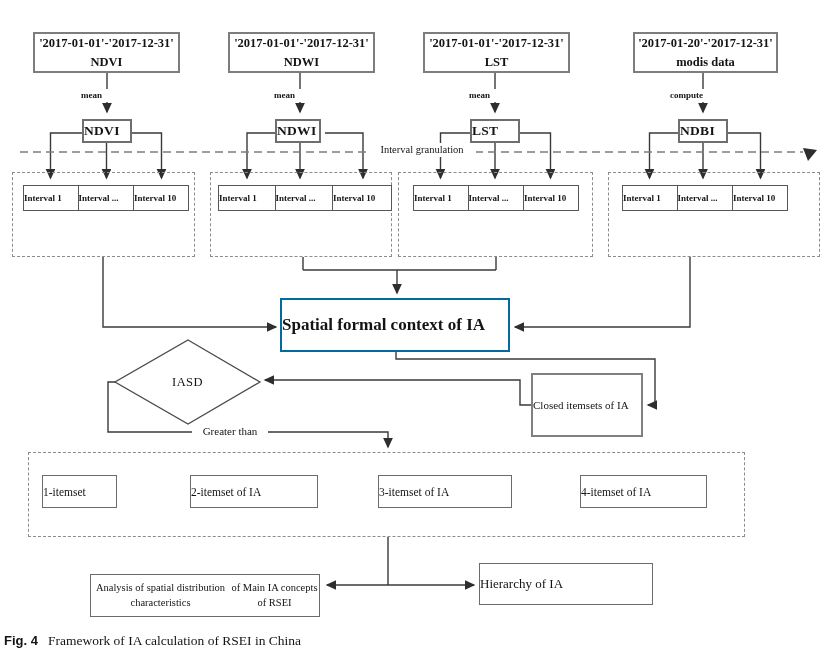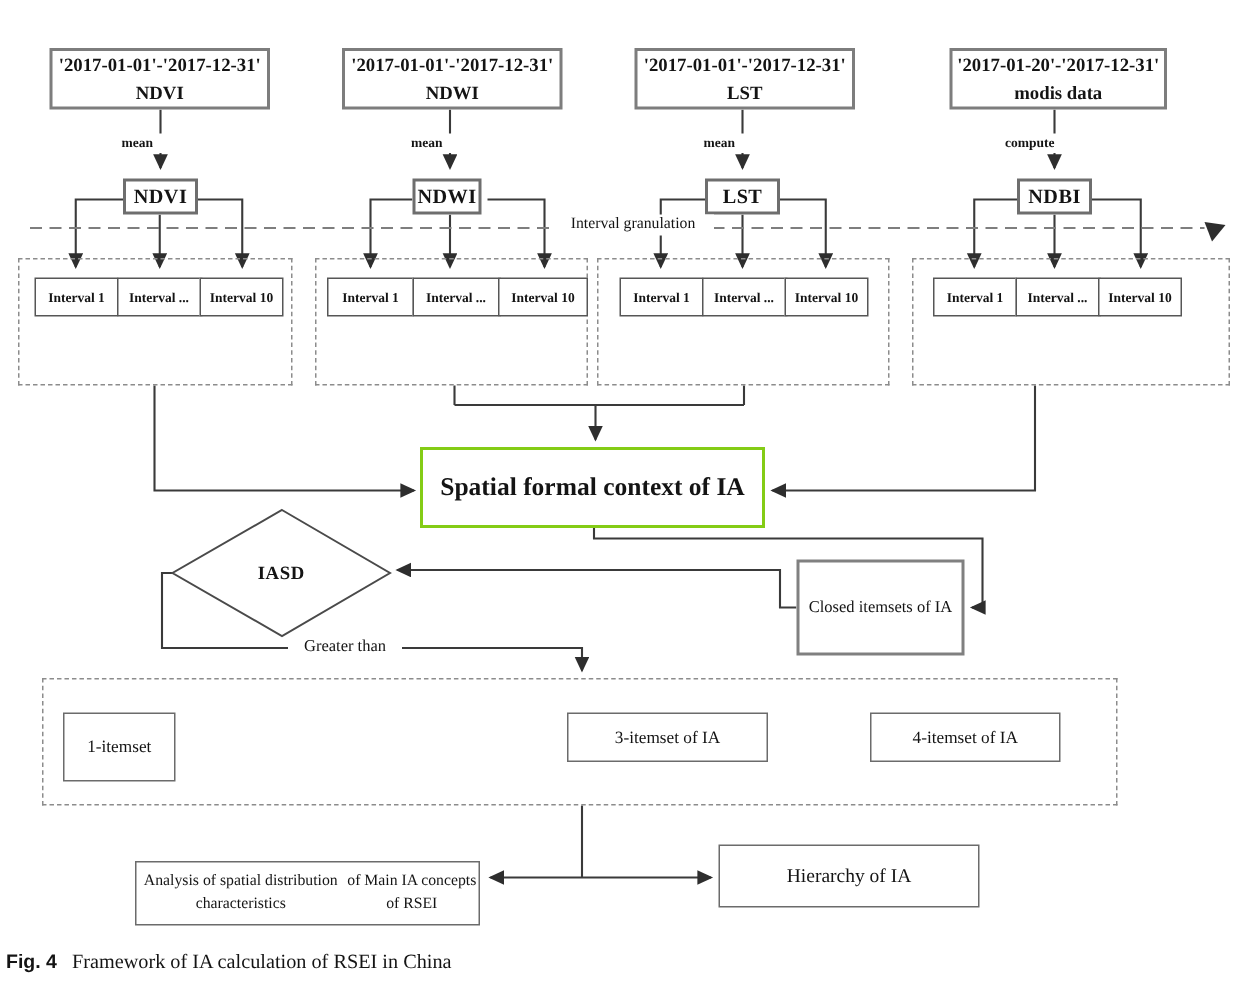--- a/index.html
+++ b/index.html
@@ -1,35 +1,35 @@
 <!DOCTYPE html>
 <html><head>
 <meta charset="utf-8">
 <style>
   html,body{margin:0;padding:0;background:#fff;}
   #fig{position:relative;width:833px;height:661px;background:#ffffff;overflow:hidden;
        font-family:"Liberation Serif","DejaVu Serif",serif;color:#141414;}
   #fig *{box-sizing:border-box;}
   svg.lines{position:absolute;left:0;top:0;width:833px;height:661px;}
-  .box{position:absolute;display:flex;align-items:center;justify-content:center;
+  .box{position:absolute;display:flex;align-items:center;justify-content:flex-start;
        text-align:center;background:#fff;}
   .src{border:2px solid #7d7d7d;font-size:12.5px;font-weight:bold;line-height:1.5;padding:1px 3px;}
   .idx{border:2px solid #6e6e6e;font-size:13.5px;font-weight:bold;letter-spacing:.3px;}
   .itv{border:1.5px solid #565656;font-size:9px;font-weight:bold;white-space:nowrap;}
   .dashedbox{position:absolute;border:1.5px dashed #8c8c8c;background:transparent;}
   .op{position:absolute;background:#fff;font-size:9px;font-weight:bold;text-align:left;
       line-height:13px;height:13px;}
   .floatlabel{position:absolute;background:#fff;text-align:center;}
-  .spatial{border:2px solid #84cc16;font-size:17px;font-weight:bold;}
+  .spatial{border:2px solid #0369a1;font-size:17px;font-weight:bold;}
   .closed{border:2px solid #808080;font-size:11px;white-space:nowrap;}
   .itemset{border:1.5px solid #6b6b6b;font-size:11.5px;}
   .endbox{border:1.5px solid #6b6b6b;font-size:13px;}
   .analysis{font-size:10.5px;line-height:1.4;margin-top:12px;}
   .diamond-label{position:absolute;display:flex;align-items:center;justify-content:center;
-      font-size:12.5px;font-weight:bold;letter-spacing:.4px;background:transparent;}
+      font-size:12.5px;font-weight:normal;letter-spacing:.4px;background:transparent;}
   .caption{position:absolute;left:4px;top:633px;font-size:13.5px;white-space:nowrap;}
   .caption .lbl{font-family:"Liberation Sans","DejaVu Sans",sans-serif;font-weight:bold;
       font-size:13px;margin-right:10px;}
 </style>
 </head>
 <body>
 
 <div id="fig">
 
   <svg class="lines" viewBox="0 0 833 661" xmlns="http://www.w3.org/2000/svg">
@@ -130,21 +130,22 @@
 
   <div class="box spatial" style="left:280px;top:298px;width:230px;height:54px">Spatial formal context of IA</div>
 
   <div class="diamond-label" style="left:115px;top:340px;width:145px;height:84px">IASD</div>
 
   <div class="box closed" style="left:531px;top:373px;width:112px;height:64px">Closed itemsets of IA</div>
 
   <div class="floatlabel" style="left:192px;top:424px;width:76px;height:15px;font-size:11px;line-height:15px">Greater than</div>
 
   <div class="dashedbox" style="left:28px;top:452px;width:717px;height:85px"></div>
-  <div class="box itemset" style="left:42px;top:475px;width:75px;height:46px">1-itemset</div>
+  <div class="box itemset" style="left:42px;top:475px;width:75px;height:33px">1-itemset</div>
+  <div class="box itemset" style="left:190px;top:475px;width:128px;height:33px">2-itemset of IA</div>
   <div class="box itemset" style="left:378px;top:475px;width:134px;height:33px">3-itemset of IA</div>
   <div class="box itemset" style="left:580px;top:475px;width:127px;height:33px">4-itemset of IA</div>
 
   <div class="box endbox analysis" style="left:90px;top:562px;width:230px;height:43px">
     <span>Analysis of spatial distribution characteristics</span>
     <span>of Main IA concepts of RSEI</span>
   </div>
   <div class="box endbox" style="left:479px;top:563px;width:174px;height:42px">Hierarchy of IA</div>
 
   <div class="caption">

